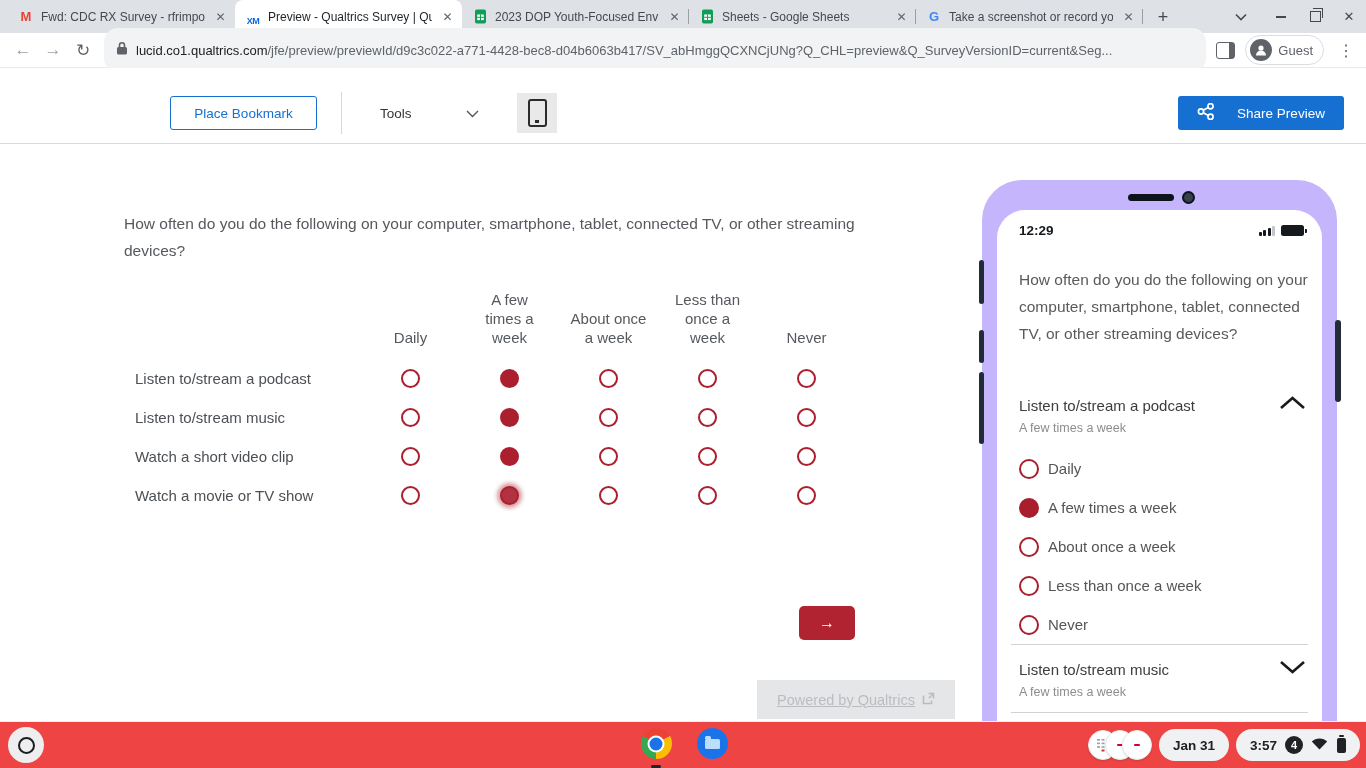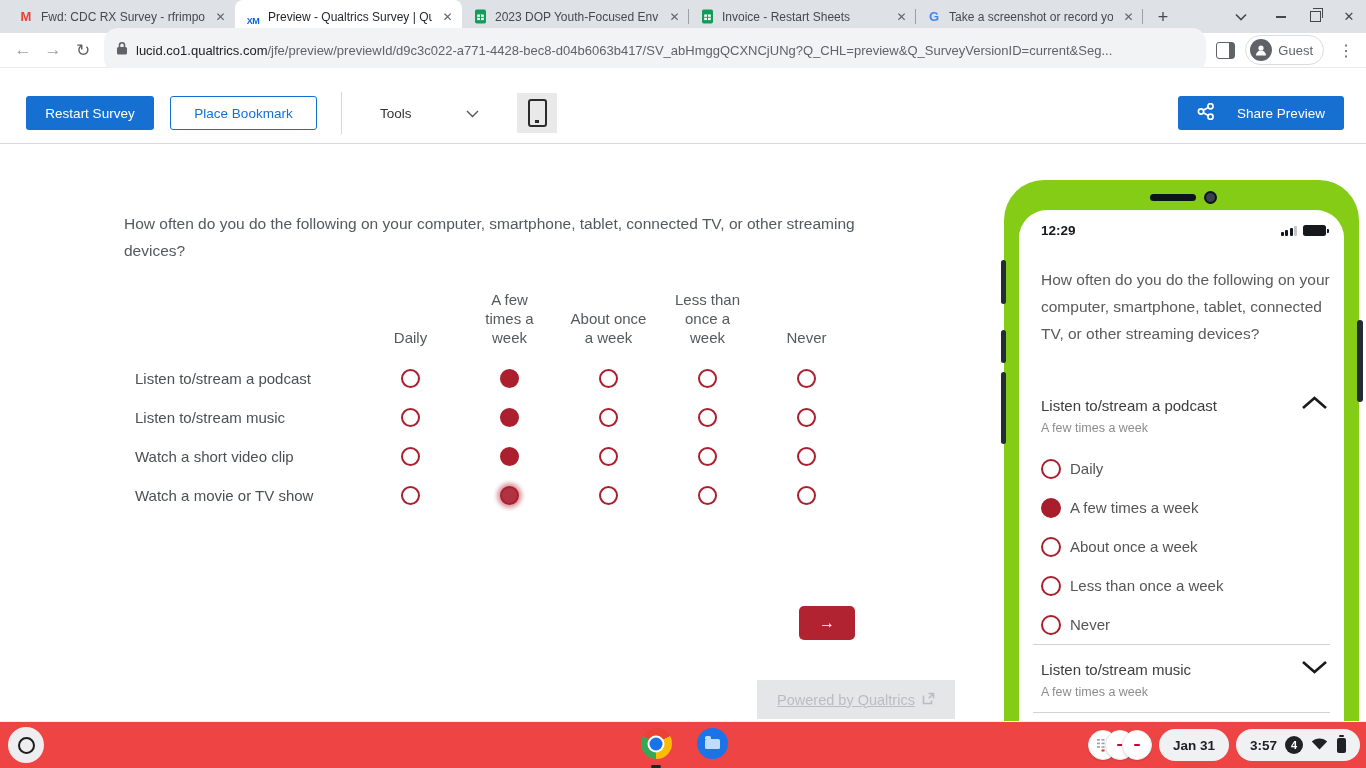--- a/index.html
+++ b/index.html
@@ -62,21 +62,21 @@
   .mrows{margin-top:12px;}
   .mrow .rl{width:237px;flex:none;font-size:15px;color:#4c5055;padding-left:11px;box-sizing:border-box;}
   .rcell{width:99px;flex:none;display:flex;justify-content:center;}
   .rad{width:15px;height:15px;border:2px solid #ab1f2f;border-radius:50%;background:#fff;}
   .rad.sel{background:#ab1f2f;}
   .rad.focus{background:#b13341;box-shadow:0 0 4px 3px rgba(171,31,47,.45);}
   .nextbtn{position:absolute;left:799px;top:606px;width:56px;height:34px;background:#b22332;border-radius:5px;color:#fff;font-size:16px;display:flex;align-items:center;justify-content:center;cursor:pointer;}
   .powered{position:absolute;left:757px;top:680px;width:198px;height:39px;background:#e5e6e8;color:#b9bdc2;font-size:14.5px;display:flex;align-items:center;justify-content:center;gap:7px;text-decoration:underline;}
 
   
-  .phone{position:absolute;left:1004px;top:180px;width:355px;height:588px;background:#84cc16;border-radius:40px 40px 0 0;}
+  .phone{position:absolute;left:982px;top:180px;width:355px;height:588px;background:#c4b5fd;border-radius:40px 40px 0 0;}
   .sidebtn{position:absolute;background:#232b37;border-radius:3px;}
   .sb1{left:-3px;top:80px;width:5px;height:44px;}
   .sb2{left:-3px;top:150px;width:5px;height:33px;}
   .sb3{left:-3px;top:192px;width:5px;height:72px;}
   .sbp{right:-4px;top:140px;width:6px;height:82px;}
   .speaker{position:absolute;left:146px;top:14px;width:46px;height:7px;border-radius:4px;background:#0d131c;}
   .cam{position:absolute;left:200px;top:11px;width:9px;height:9px;border-radius:50%;border:2.5px solid #0d131c;background:#38404c;}
   .pscreen{position:absolute;left:15px;right:15px;top:30px;bottom:0;background:#fff;border-radius:28px 28px 0 0;overflow:hidden;}
   .ptime{position:absolute;left:22px;top:13px;font-size:13.5px;font-weight:bold;color:#15181c;}
   .pstat{position:absolute;right:18px;top:15px;display:flex;align-items:flex-end;gap:6px;}
@@ -154,21 +154,21 @@
       <span class="t-close">✕</span>
     </div>
     <div class="tab tab--div">
       <span class="fav">
           <svg width="15" height="15" viewBox="0 0 15 15">
             <rect x="2" y="0.5" width="11" height="14" rx="1.8" fill="#0f9d58"></rect>
             <rect x="4.2" y="5.5" width="6.6" height="5.6" fill="#fff"></rect>
             <path d="M4.2 8.3h6.6M7.5 5.5v5.6" stroke="#0f9d58" stroke-width="1"></path>
           </svg>
         </span>
-      <span class="t-title">Invoice - Restart Sheets</span>
+      <span class="t-title">Sheets - Google Sheets</span>
       <span class="t-close">✕</span>
     </div>
     <div class="tab tab--div">
       <span class="fav fav-g">G</span>
       <span class="t-title">Take a screenshot or record yo</span>
       <span class="t-close">✕</span>
     </div>
     <div class="newtab">+</div>
     <div class="winctl">
       <div class="winbtn">
@@ -204,21 +204,20 @@
             <circle cx="7" cy="5" r="2.6" fill="#fff"></circle>
             <path d="M2 12.5a5 5 0 0 1 10 0Z" fill="#fff"></path>
           </svg>
         </span>
       <span>Guest</span>
     </div>
     <span class="dots">⋮</span>
   </div>
 
   <div class="qheader">
-    <div class="btn btn-restart">Restart Survey</div>
     <div class="btn btn-bookmark">Place Bookmark</div>
     <div class="qdiv"></div>
     <div class="tools">Tools</div>
     <div class="tools-chev"><svg width="13" height="8" viewBox="0 0 13 8">
           <polyline points="1,1 6.5,6.5 12,1" fill="none" stroke="#555" stroke-width="1.4"></polyline>
         </svg></div>
     <div class="devbtn">
         <span class="devglyph"></span>
       </div>
     <div class="btn btn-share">

